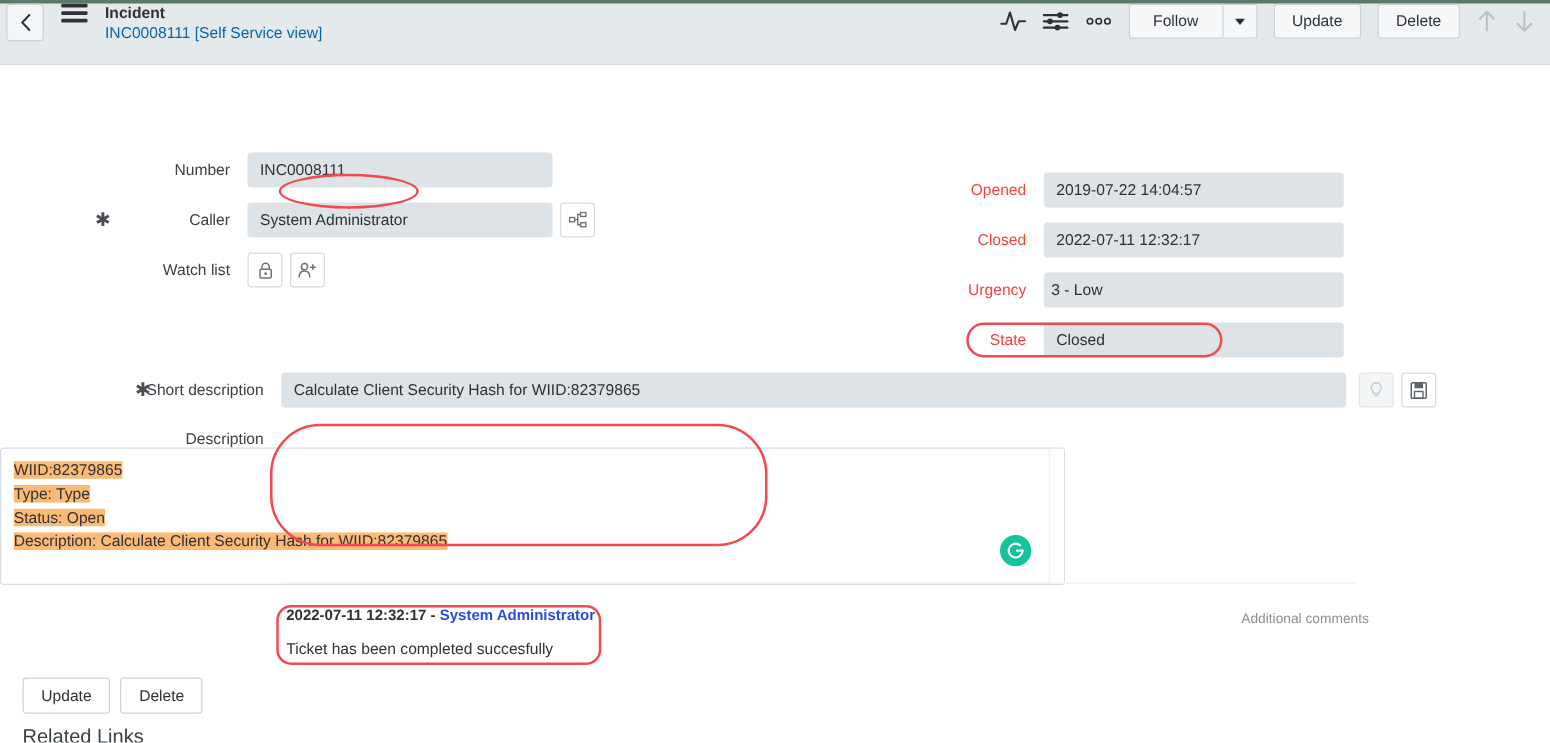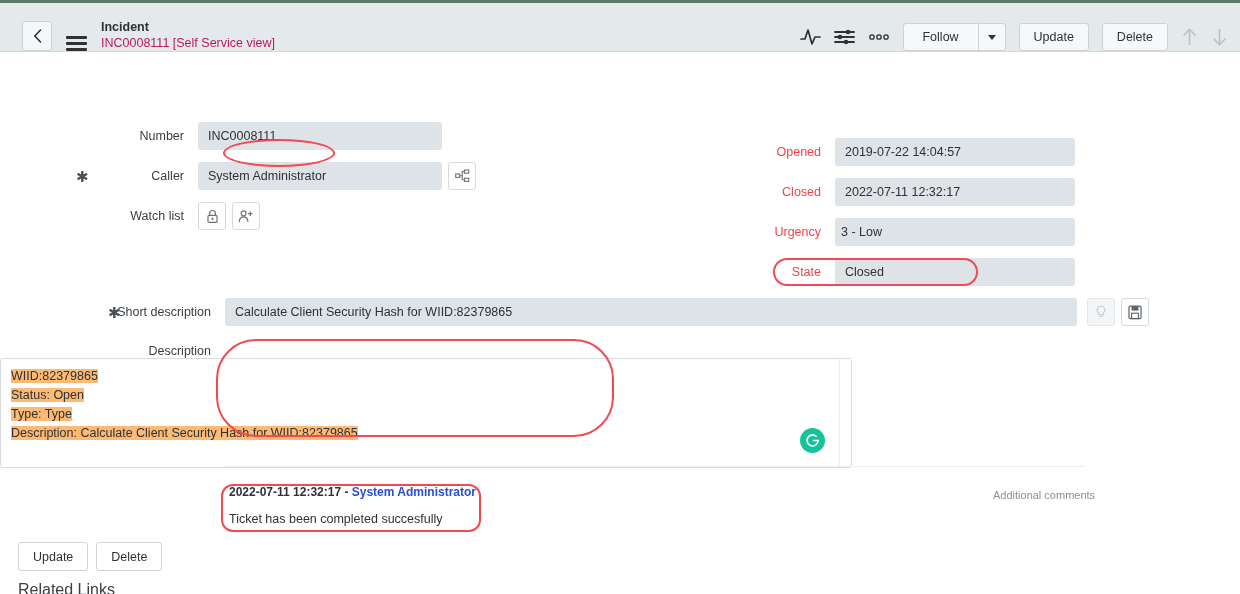--- a/index.html
+++ b/index.html
@@ -10,36 +10,36 @@
     background:#ffffff;
     color:#2e3136;
     overflow:hidden;
     position:relative;
   }
 
   
   .topband { height:3px; background:#5b7a6a; width:100%; }
   .header {
     height:49px; background:#e4eaec;
-    display:flex; align-items:flex-end;
+    display:flex; align-items:flex-start;
     border-bottom:1px solid #d2d9dc;
-    padding:0 12px 0 22px;
+    padding:0 12px 0 5px;
     position:relative;
   }
   .back-btn {
     width:30px; height:30px; background:#f4f7f8;
     border:1px solid #ccd3d7; border-radius:3px;
     display:flex; align-items:center; justify-content:center;
     color:#2e3136; cursor:pointer;
   }
   .hamburger { margin-left:14px; display:flex; flex-direction:column; gap:3px; cursor:pointer; }
   .hamburger span { display:block; width:21px; height:3px; background:#2e3136; border-radius:1px; }
   .titlewrap { margin-left:14px; line-height:1.24; }
   .title-main { font-size:12.5px; font-weight:bold; color:#2e3136; }
-  .title-sub { font-size:12.5px; color:#be185d; }
+  .title-sub { font-size:12.5px; color:#0369a1; }
 
   .header-right { margin-left:auto; display:flex; align-items:center; gap:13px; }
   .hicon { cursor:pointer; display:flex; align-items:center; justify-content:center; }
   .dots { letter-spacing:1px; font-size:12px; color:#2e3136; font-weight:bold; }
 
   .btn {
     background:#f6f8f9; border:1px solid #ccd3d7; border-radius:3px;
     font-family:"Liberation Sans", sans-serif; font-size:12.5px; color:#2e3136;
     height:28px; padding:0 14px; cursor:pointer; display:flex; align-items:center; justify-content:center;
   }
@@ -260,22 +260,22 @@
         <rect x="3.6" y="1.2" width="6.8" height="4.4" fill="#5d6368"></rect>
         <rect x="3.6" y="8.2" width="6.8" height="5.4" fill="none" stroke="#5d6368" stroke-width="1.1"></rect>
       </svg>
     </div>
   </div>
 
   <div style="position:absolute;left:0;top:288px;display:flex;align-items:flex-start;flex-direction:column;">
     <div class="label" style="width:225px;padding-top:4px;">Description</div>
     <div class="desc-area">
       <div class="desc-line"><span>WIID:82379865</span></div>
+      <div class="desc-line"><span>Type: Type</span></div>
       <div class="desc-line"><span>Status: Open</span></div>
-      <div class="desc-line"><span>Type: Type</span></div>
       <div class="desc-line"><span>Description: Calculate Client Security Hash for WIID:82379865</span></div>
       <div class="desc-scroll"></div>
       <div class="grammarly">
         <svg width="17" height="17" viewBox="0 0 17 17">
           <path d="M14 8.5 a5.5 5.5 0 1 1 -1.9 -4.2" fill="none" stroke="#ffffff" stroke-width="1.7" stroke-linecap="round"></path>
           <line x1="14" y1="8.5" x2="9.6" y2="8.5" stroke="#ffffff" stroke-width="1.7" stroke-linecap="round"></line>
         </svg>
       </div>
     </div>
   </div>

